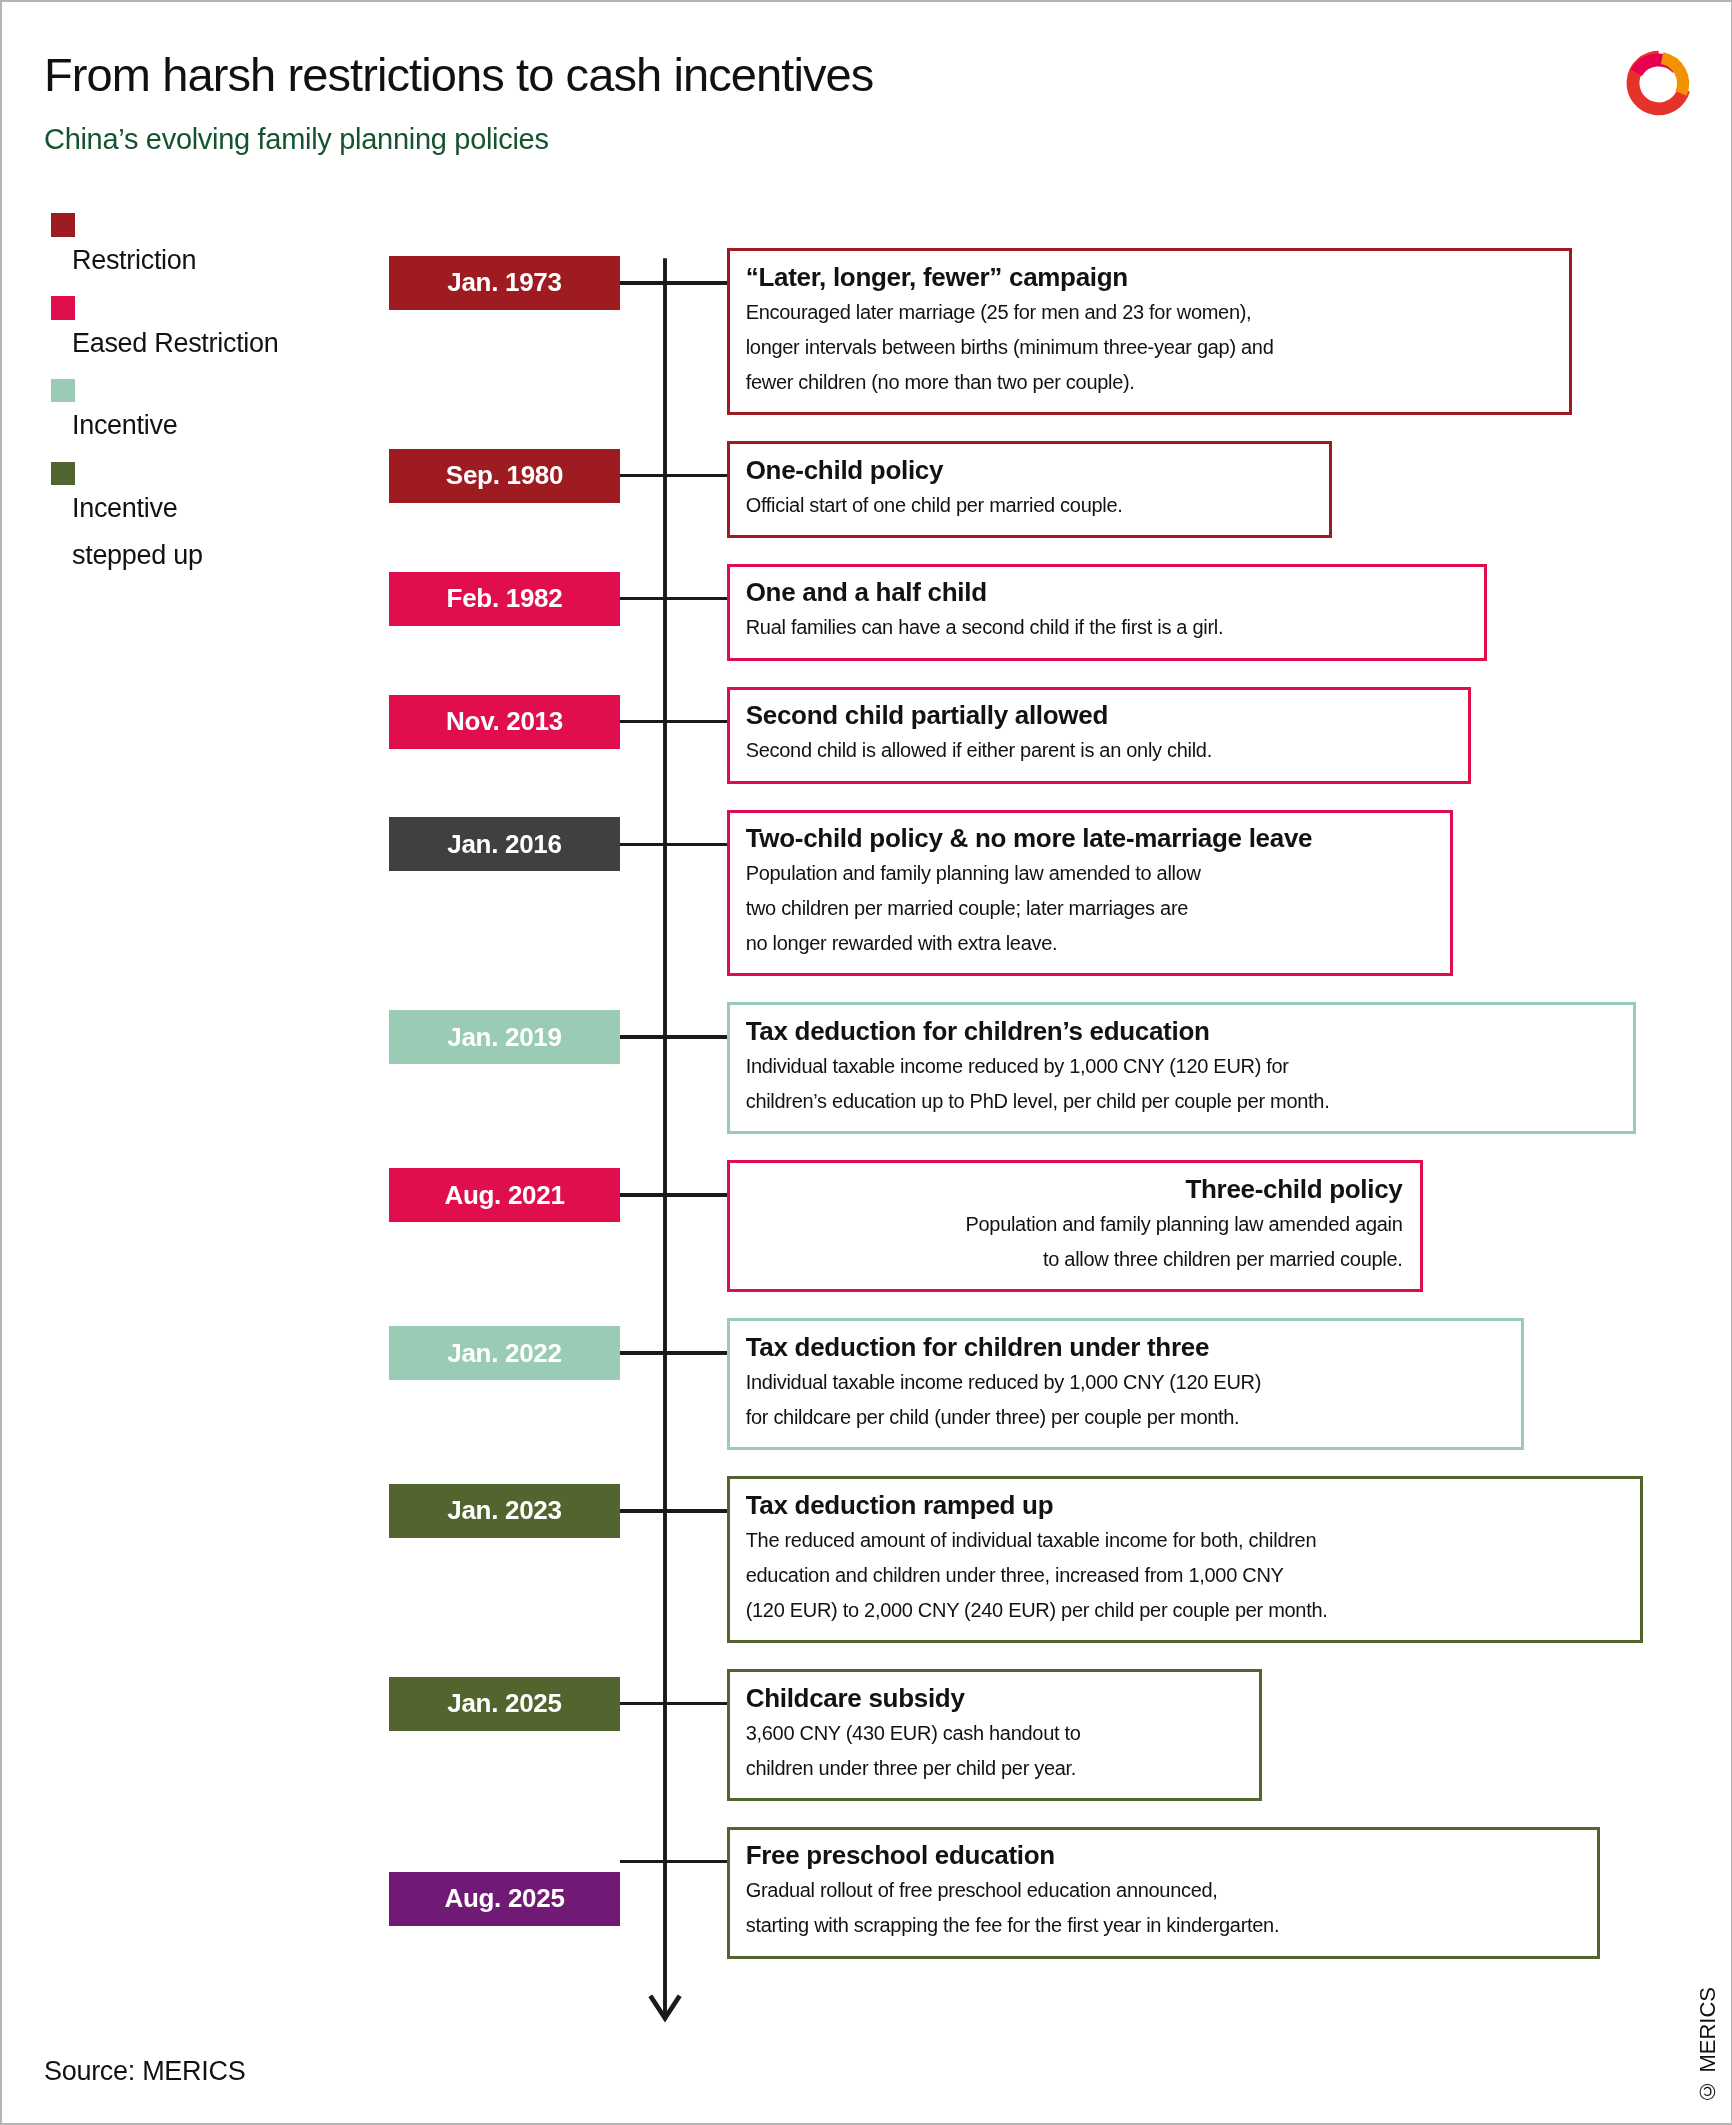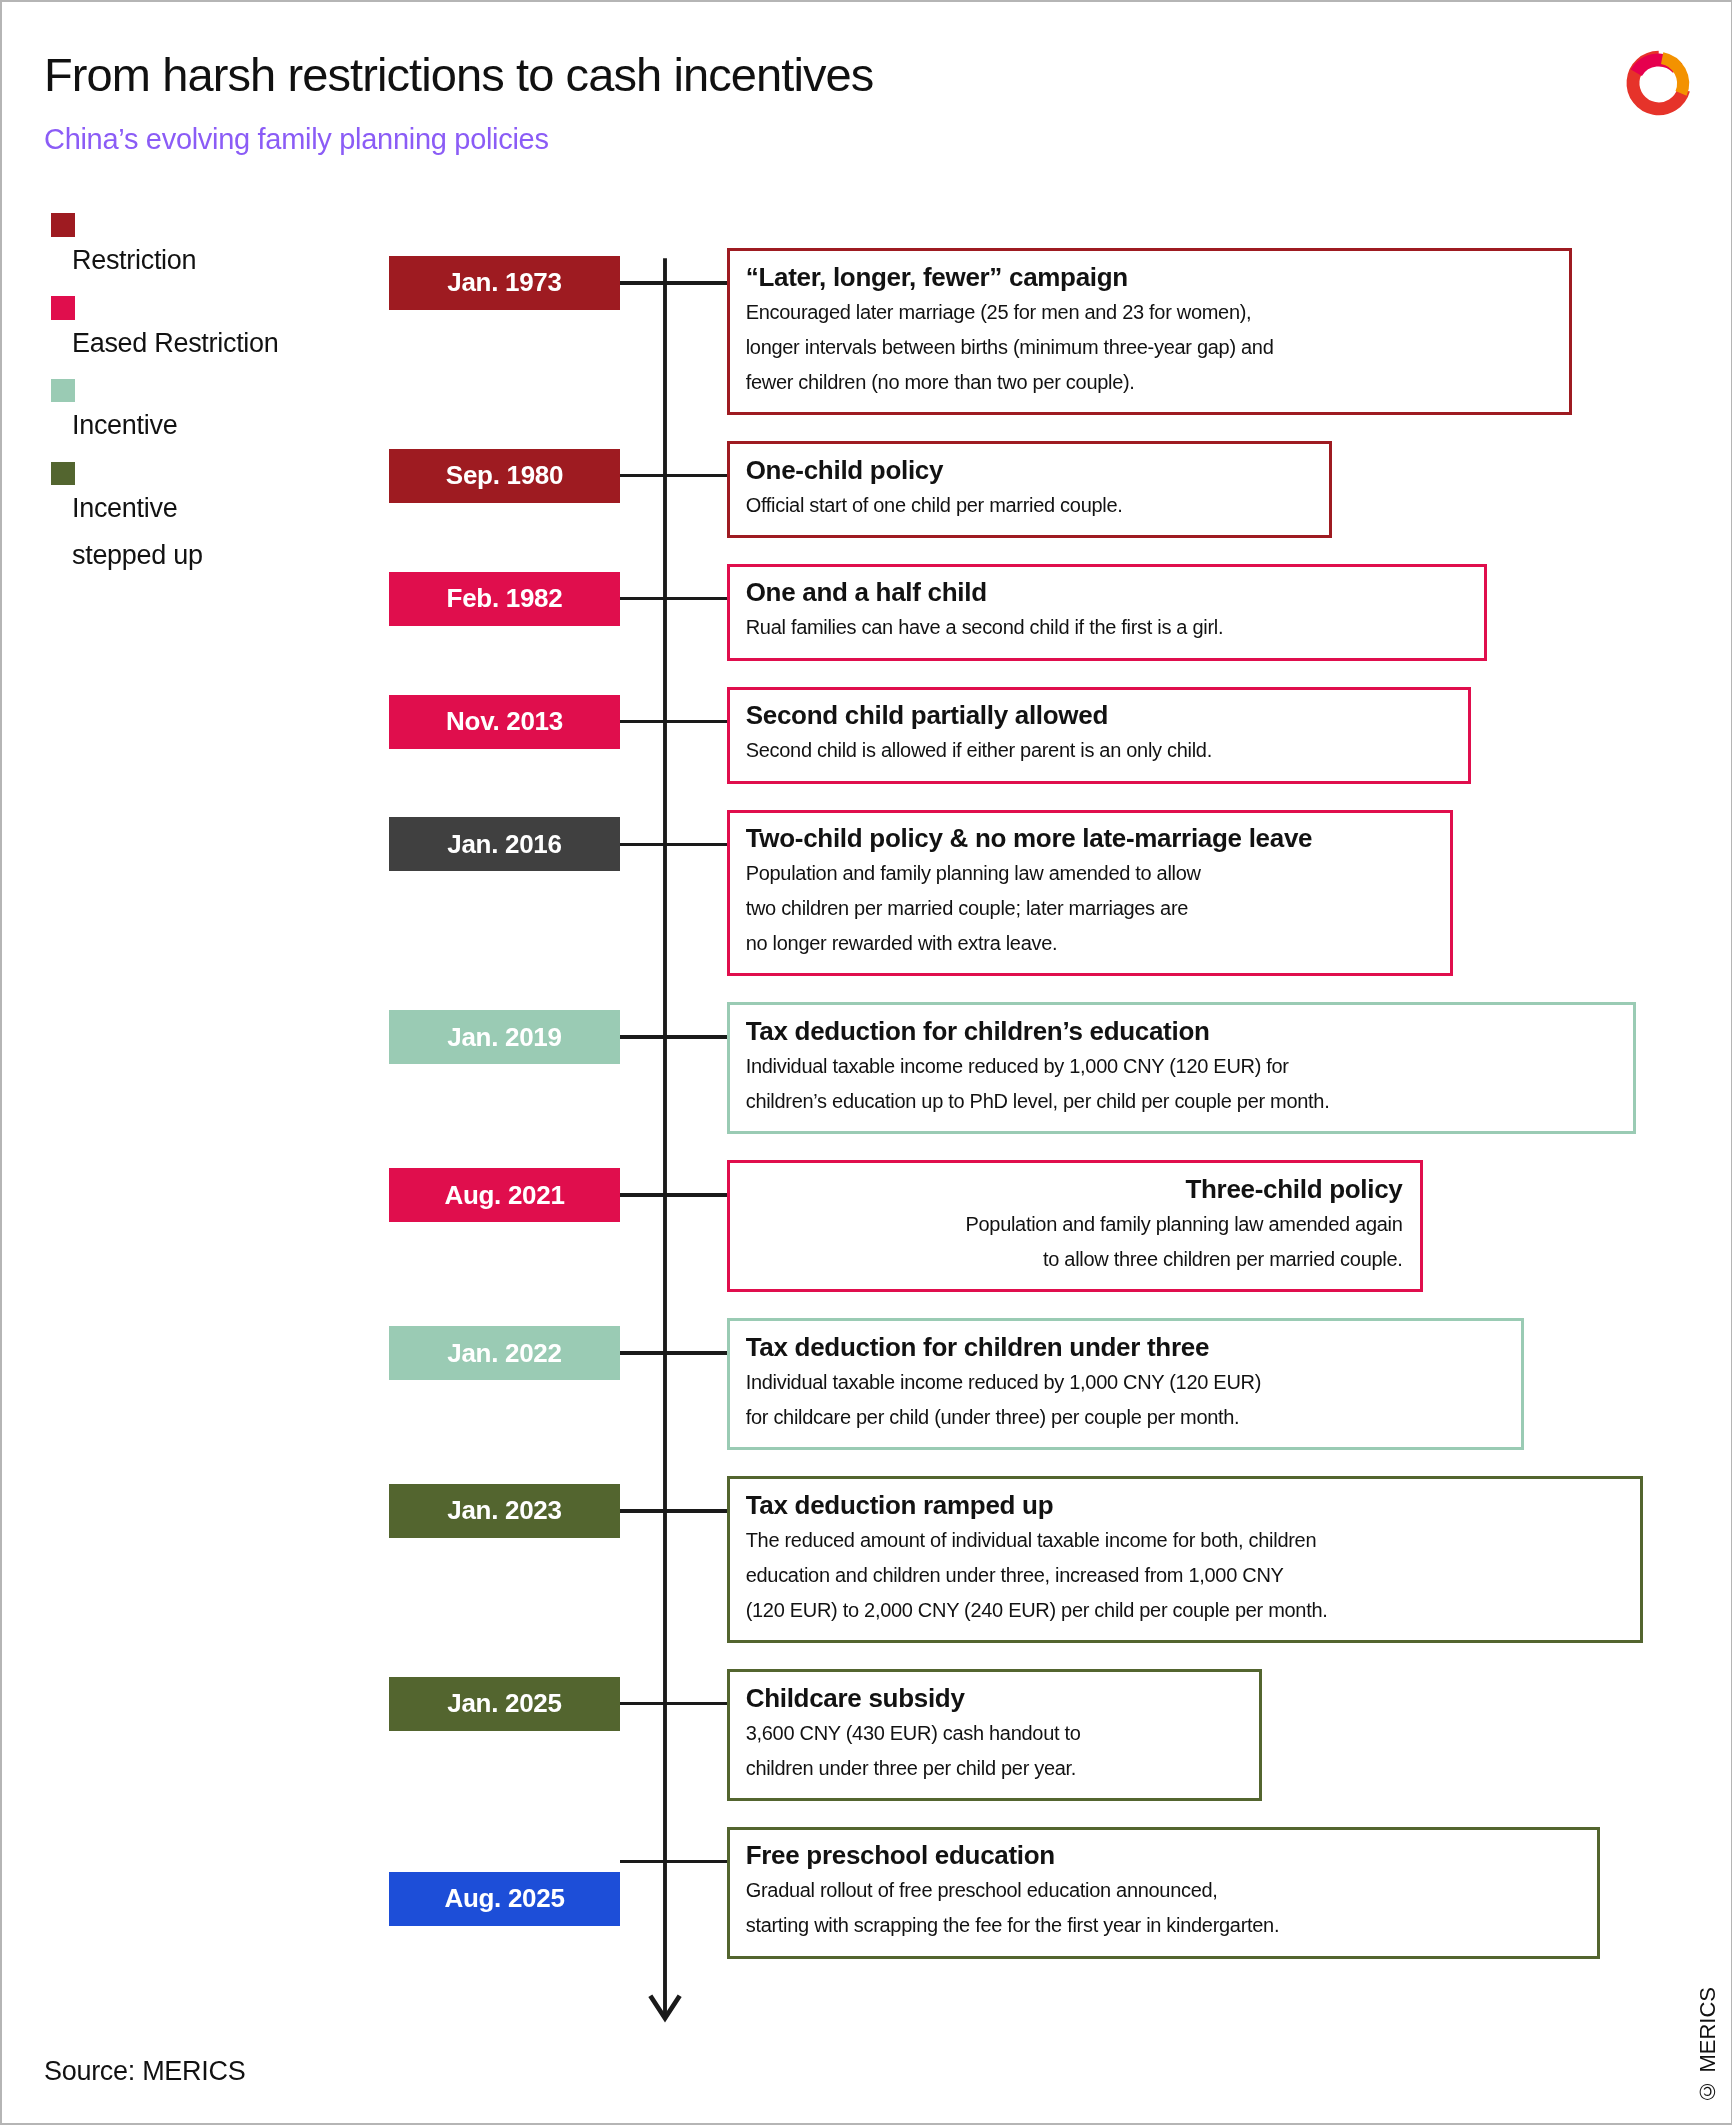--- a/index.html
+++ b/index.html
@@ -7,21 +7,21 @@
     position:relative; width:1733px; height:2125px; box-sizing:border-box;
     background:#ffffff; border:2.6px solid #b5b5b5; overflow:hidden;
     font-family:"Liberation Sans", sans-serif; color:#121212;
   }
   h1.title{
     position:absolute; left:42px; top:45px; margin:0;
     font-size:47px; font-weight:400; letter-spacing:-0.9px; color:#111;
   }
   .subtitle{
     position:absolute; left:42px; top:121px;
-    font-size:29px; font-weight:400; letter-spacing:-0.3px; color:#8b5cf6;
+    font-size:29px; font-weight:400; letter-spacing:-0.3px; color:#14532d;
   }
   .logo{ position:absolute; left:1612px; top:38px; width:86px; height:86px; }
 
   .legend{ position:absolute; left:49px; top:199px; }
   .legend-row{ display:flex; align-items:flex-start;flex-direction:column; }
   .swatch{ width:23.6px; height:23.6px; margin-top:12.2px; flex:none; }
   .legend-label{
     margin-left:21px; font-size:27px; line-height:47px;
     white-space:pre-line; letter-spacing:-0.3px;
   }
@@ -222,21 +222,21 @@
     </div>
     <div class="connector"></div>
     <div class="box" style="border-color: rgb(83, 101, 47); width: 535px;">
       <div class="box-title">Childcare subsidy</div>
       <div class="box-body">3,600 CNY (430 EUR) cash handout to
 children under three per child per year.</div>
     </div>
   </div>
 
   <div class="entry">
-    <div class="badge" style="background: #1d4ed8; margin-top: 45px;">
+    <div class="badge" style="background: #701a75; margin-top: 45px;">
       <span class="badge-text">Aug. 2025</span>
     </div>
     <div class="connector"></div>
     <div class="box" style="border-color: rgb(83, 101, 47); width: 873px;">
       <div class="box-title">Free preschool education</div>
       <div class="box-body">Gradual rollout of free preschool education announced,
 starting with scrapping the fee for the first year in kindergarten.</div>
     </div>
   </div>
 </div>

